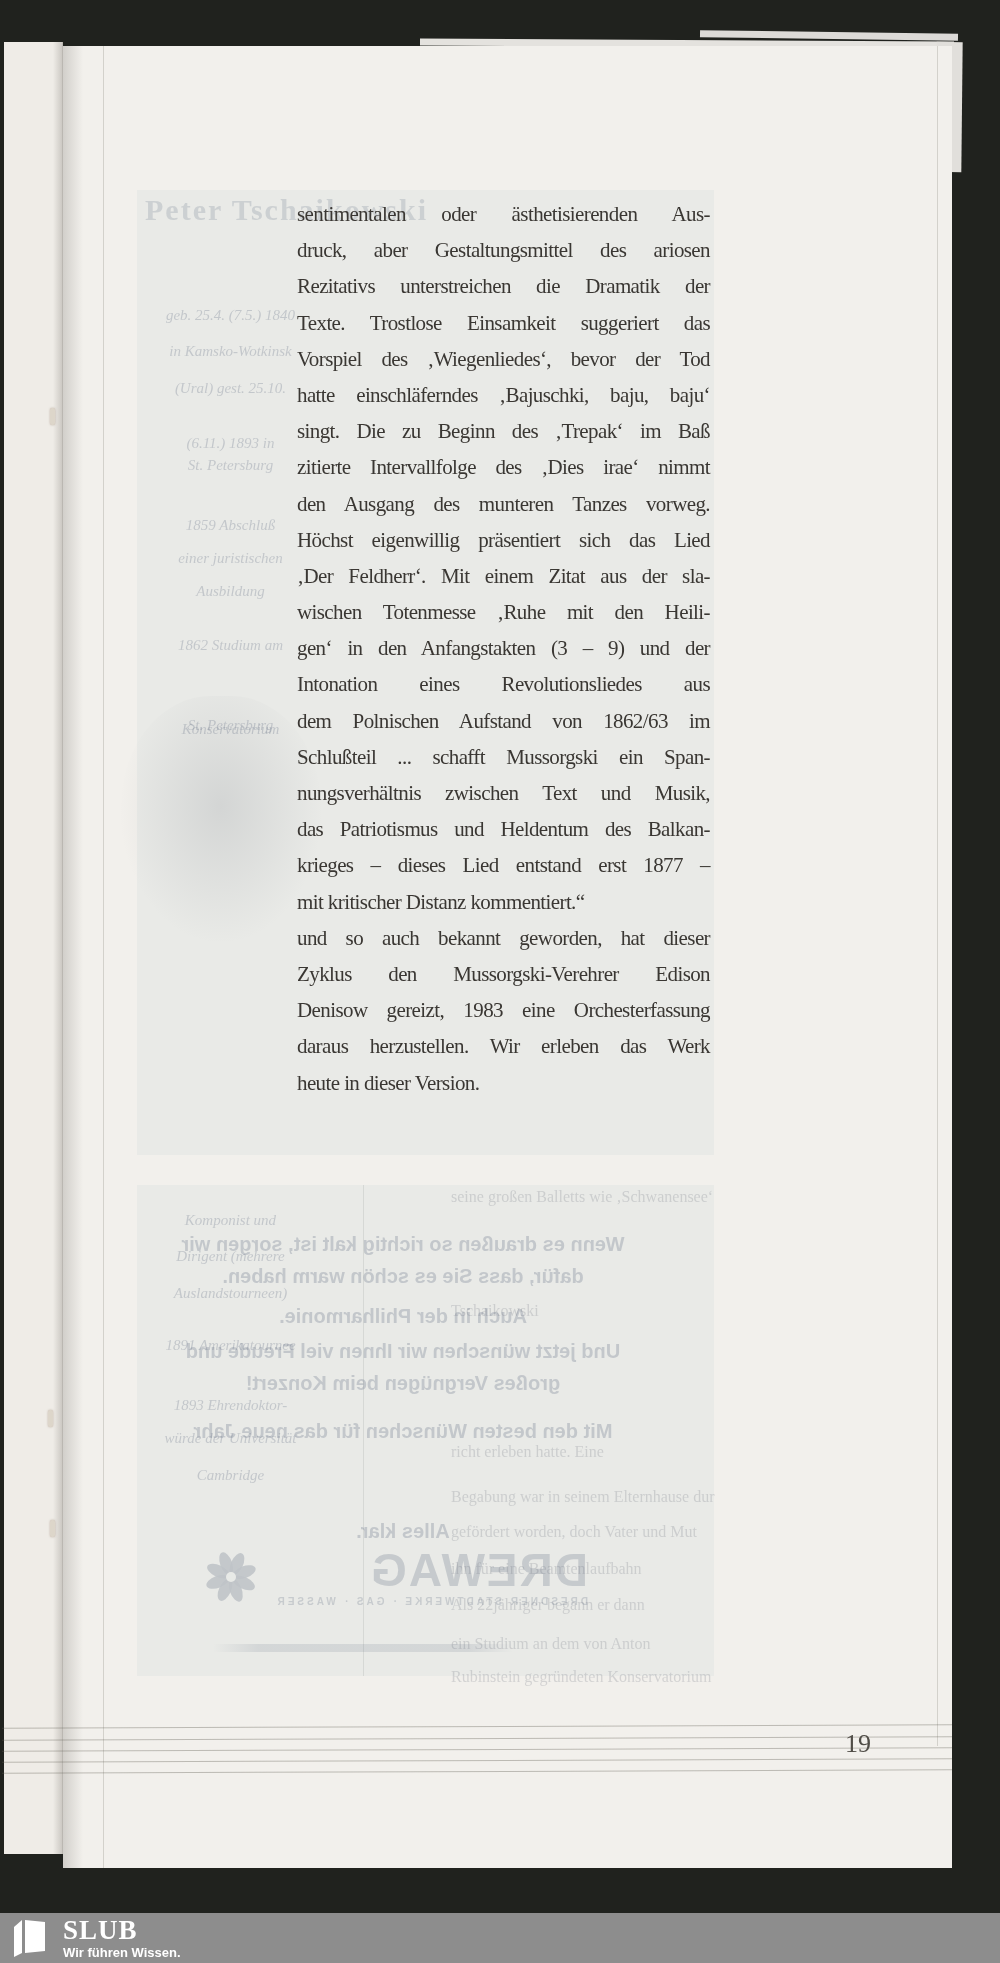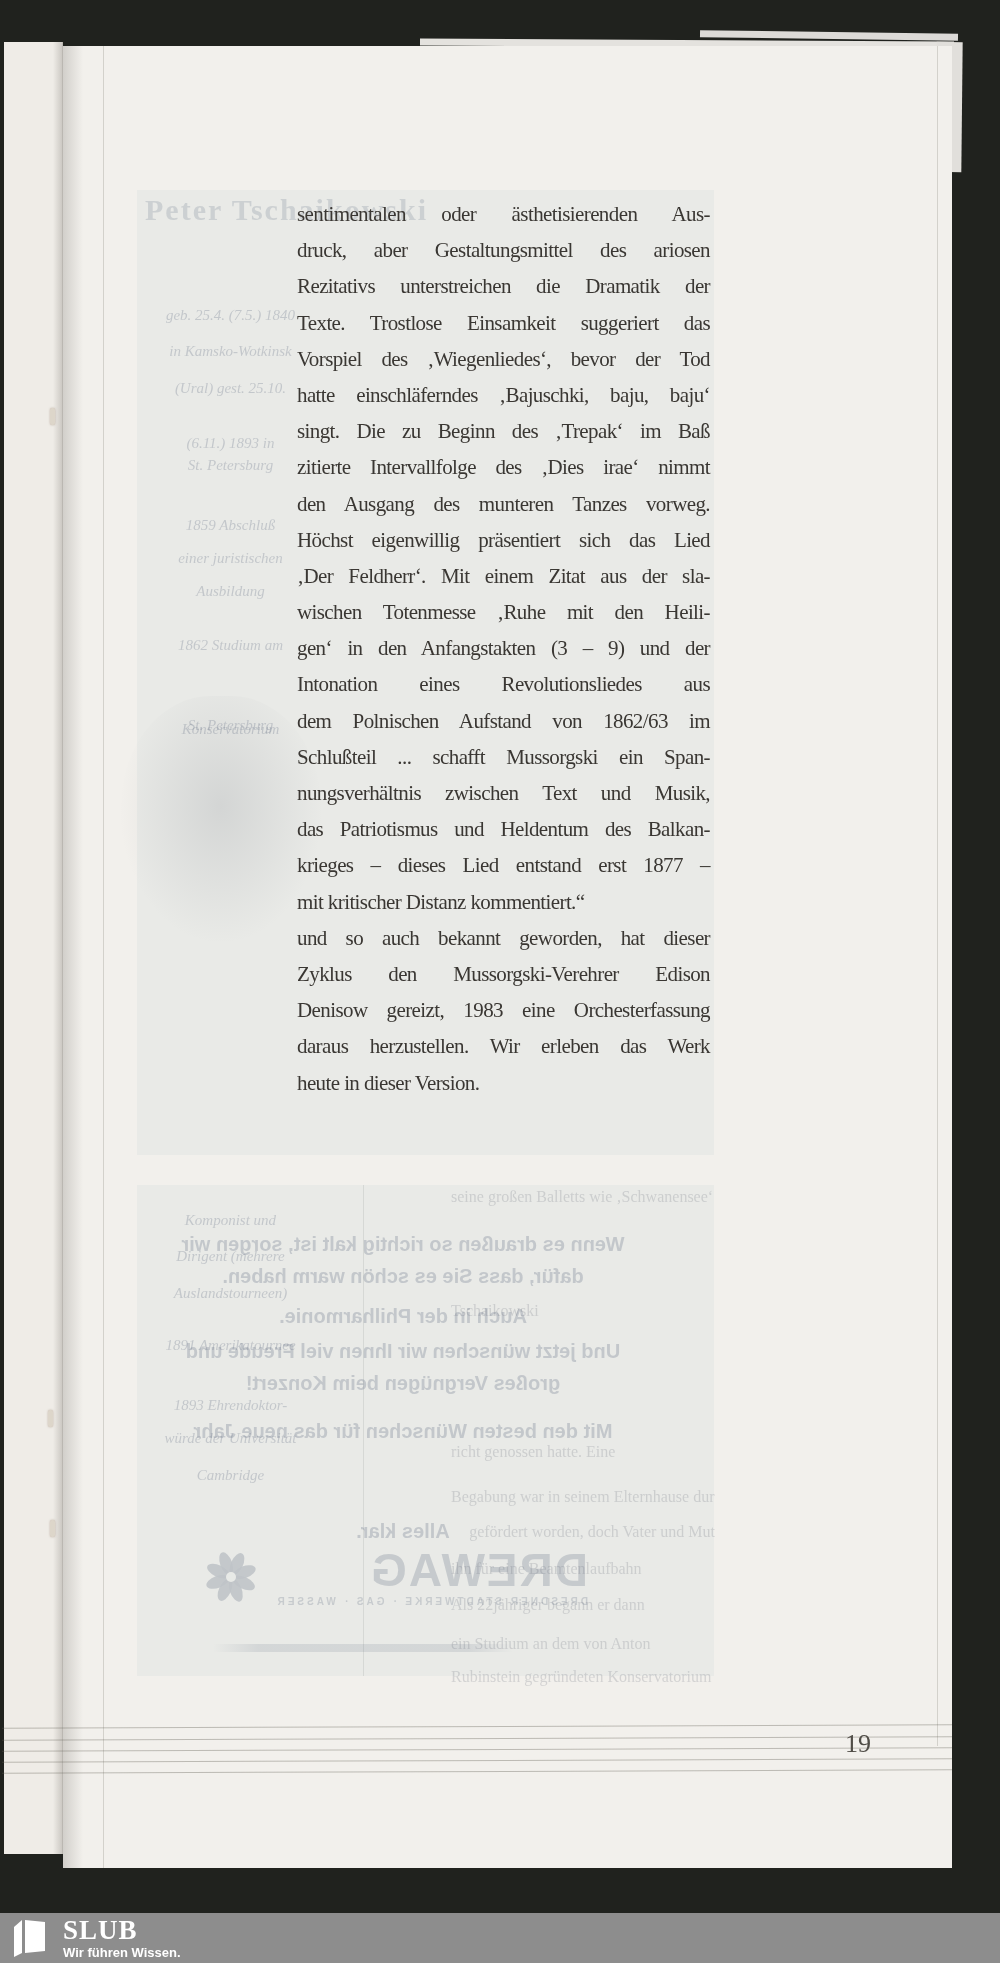--- a/index.html
+++ b/index.html
@@ -130,23 +130,23 @@
         <div class="gl" style="top: 1202px;">Dirigent (mehrere</div>
         <div class="gl" style="top: 1239px;">Auslandstourneen)</div>
         <div class="gl" style="top: 1291px;">1891 Amerikatournee</div>
         <div class="gl" style="top: 1351px;">1893 Ehrendoktor-</div>
         <div class="gl" style="top: 1384px;">würde der Universität</div>
         <div class="gl" style="top: 1421px;">Cambridge</div>
       </div>
     <div class="gHostRight">
         <div class="gr" style="top: 1142px;">seine großen Balletts wie ‚Schwanensee‘</div>
         <div class="gr" style="top: 1256px;">Tschaikowski</div>
-        <div class="gr" style="top: 1397px;">richt genossen hatte. Eine</div>
+        <div class="gr" style="top: 1397px;">richt erleben hatte. Eine</div>
         <div class="gr" style="top: 1442px;">Begabung war in seinem Elternhause durch</div>
-        <div class="gr" style="top: 1477px; text-align: right;">gefördert worden, doch Vater und Mut</div>
+        <div class="gr" style="top: 1477px;">gefördert worden, doch Vater und Mut</div>
         <div class="gr" style="top: 1514px;">ihn für eine Beamtenlaufbahn</div>
         <div class="gr" style="top: 1550px;">Als 22jähriger begann er dann</div>
         <div class="gr" style="top: 1589px;">ein Studium an dem von Anton</div>
         <div class="gr" style="top: 1622px;">Rubinstein gegründeten Konservatorium in</div>
       </div>
     <div class="gHostMirror">
         <div class="gm" style="top: 1187px;">Wenn es draußen so richtig kalt ist, sorgen wir</div>
         <div class="gm" style="top: 1219px;">dafür, dass Sie es schön warm haben.</div>
         <div class="gm" style="top: 1259px;">Auch in der Philharmonie.</div>
         <div class="gm" style="top: 1294px;">Und jetzt wünschen wir Ihnen viel Freude und</div>

